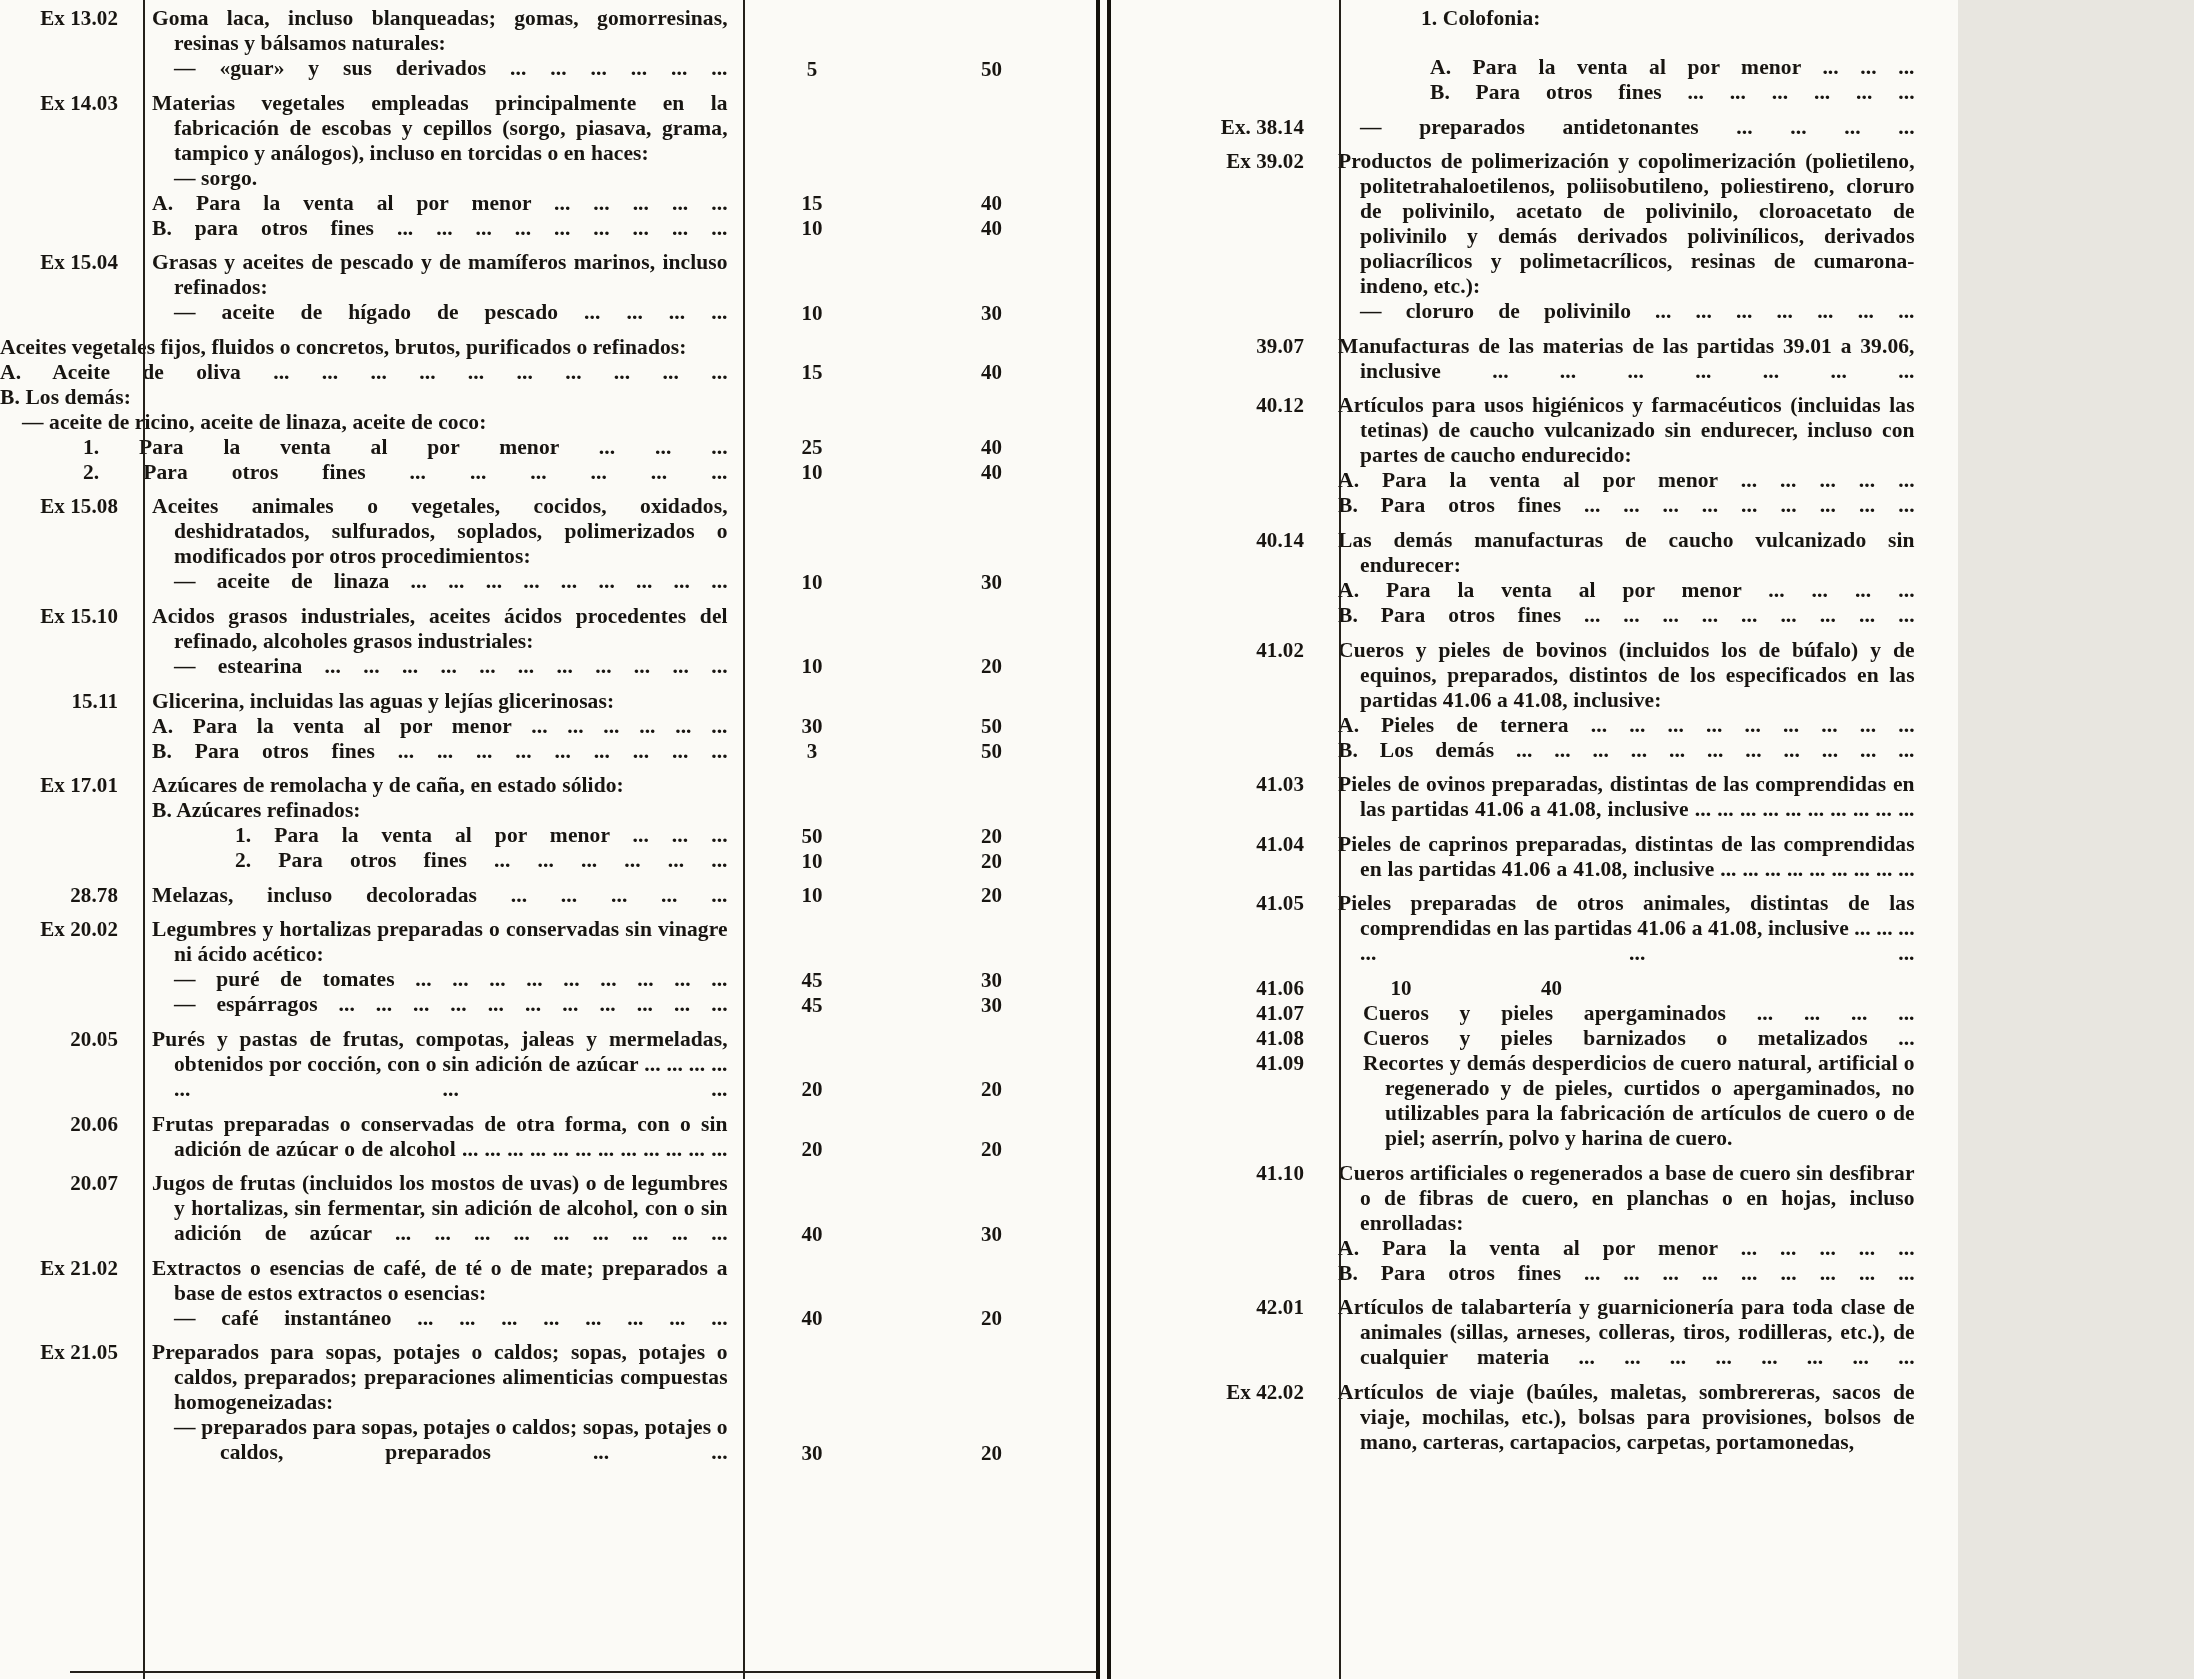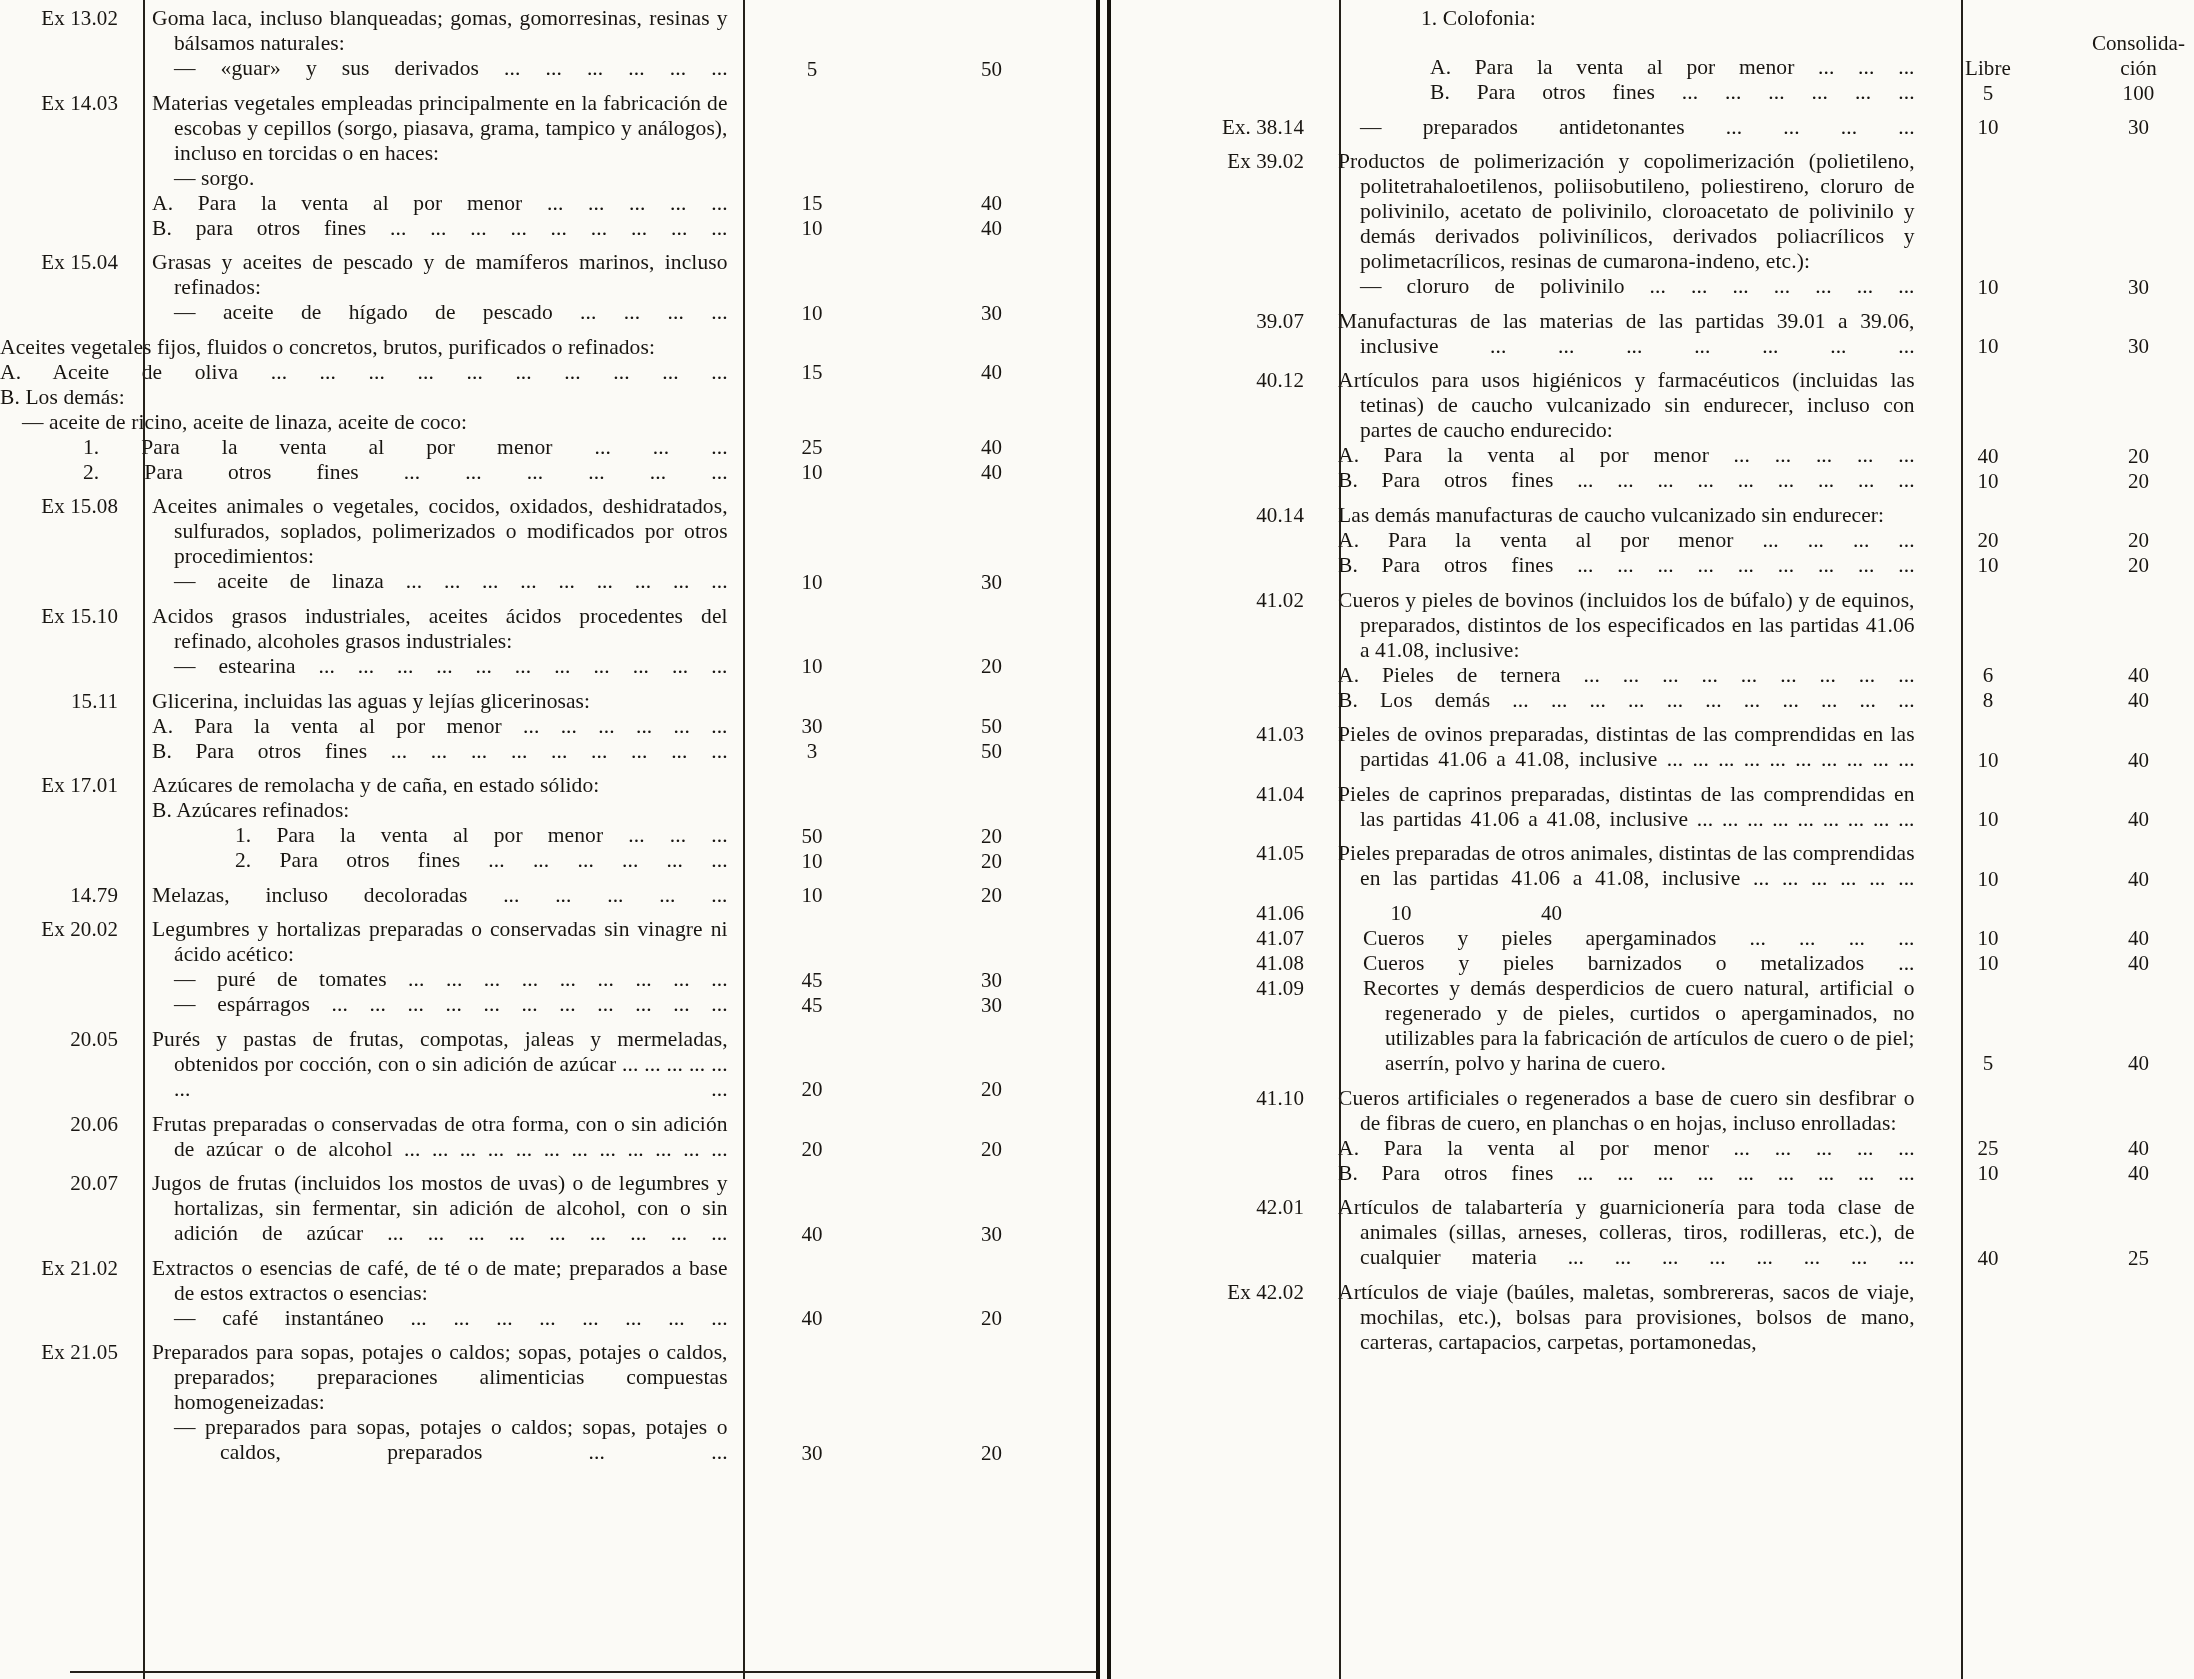--- a/index.html
+++ b/index.html
@@ -3,25 +3,25 @@
 <meta charset="utf-8">
 <style>
   :root{
     --paper:#fbfaf6;
     --ink:#181511;
     --rule:#24201a;
   }
   html,body{margin:0;padding:0;background:#e8e6e0;}
   .page{
     position:relative;
-    width:2194px;height:1680px;
+    width:1958px;height:1680px;
     background:var(--paper);
     overflow:hidden;
     font-family:"Liberation Serif","DejaVu Serif",serif;
-    font-weight:400;
+    font-weight:700;
     color:var(--ink);
     letter-spacing:0.1px;
   }
   .half{position:absolute;top:0;padding-top:6px;box-sizing:border-box;}
   .half.left{left:0;width:1097px;}
   .half.right{left:1112px;width:1082px;}
 
   .item{display:flex;margin-top:9.6px;}
   .item.tight{margin-top:0;gap:25px;}
   .half .item:first-child{margin-top:0;}
@@ -240,21 +240,21 @@
             <div class="rate r2">20</div>
           </div>
           <div class="row">
             <div class="desc ind2 leader">2. Para otros fines ... ... ... ... ... ...</div>
             <div class="rate r1">10</div>
             <div class="rate r2">20</div>
           </div>
         </div>
       </div>
       <div class="item">
-        <div class="code">14.79</div>
+        <div class="code">28.78</div>
         <div class="body">
           <div class="row">
             <div class="desc ind0 leader">Melazas, incluso decoloradas ... ... ... ... ...</div>
             <div class="rate r1">10</div>
             <div class="rate r2">20</div>
           </div>
         </div>
       </div>
       <div class="item">
         <div class="code">Ex 20.02</div>

